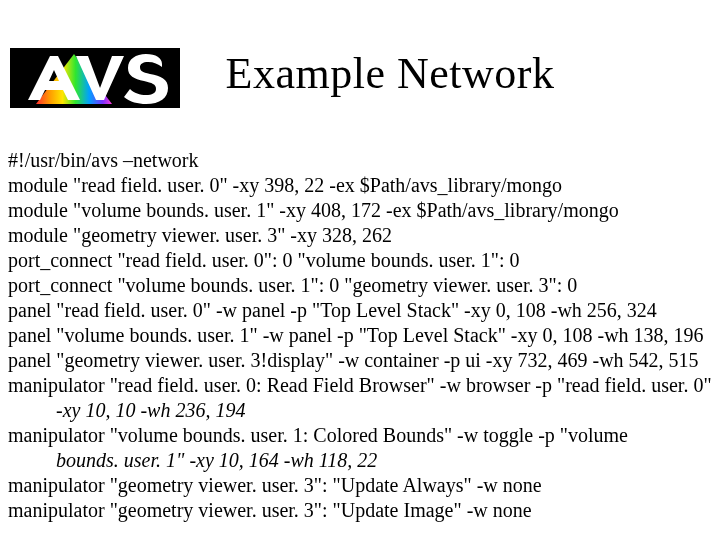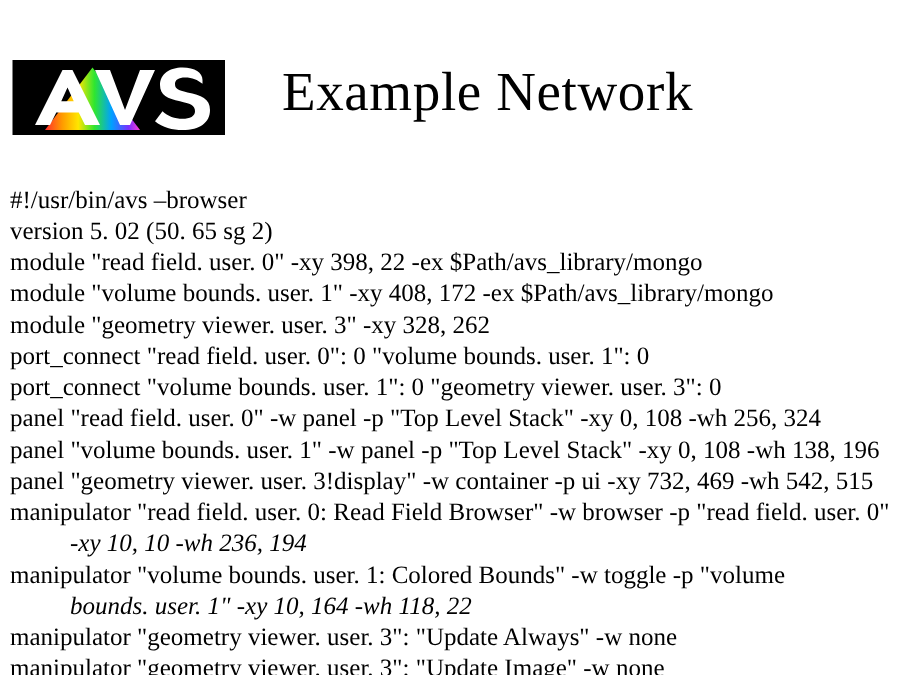--- a/index.html
+++ b/index.html
@@ -85,22 +85,21 @@
 
       <path d="M66 8 L78 8 L90 40 L102 8 L114 8 L94 52 L86 52 Z" fill="#ffffff"></path>
 
       <path d="M152 16 C152 10 146 6 136 6 C126 6 118 11 118 20 C118 28 124 31 134 33 C142 35 146 36 146 41 C146 45 142 47 136 47 C130 47 124 45 120 41 L114 49 C120 54 128 56 136 56 C150 56 158 50 158 40 C158 31 151 28 140 26 C132 24 130 23 130 19 C130 16 133 14 138 14 C144 14 148 16 152 19 Z" fill="#ffffff"></path>
     </svg>
   </div>
 
   <div class="title">Example Network</div>
 
   <div class="body">
-    <div class="line">#!/usr/bin/avs –browser</div>
-    <div class="line">version 5. 02 (50. 65 sg 2)</div>
+    <div class="line">#!/usr/bin/avs –network</div>
     <div class="line">module "read field. user. 0" -xy 398, 22 -ex $Path/avs_library/mongo</div>
     <div class="line">module "volume bounds. user. 1" -xy 408, 172 -ex $Path/avs_library/mongo</div>
     <div class="line">module "geometry viewer. user. 3" -xy 328, 262</div>
     <div class="line">port_connect "read field. user. 0": 0 "volume bounds. user. 1": 0</div>
     <div class="line">port_connect "volume bounds. user. 1": 0 "geometry viewer. user. 3": 0</div>
     <div class="line">panel "read field. user. 0" -w panel -p "Top Level Stack" -xy 0, 108 -wh 256, 324</div>
     <div class="line">panel "volume bounds. user. 1" -w panel -p "Top Level Stack" -xy 0, 108 -wh 138, 196</div>
     <div class="line">panel "geometry viewer. user. 3!display" -w container -p ui -xy 732, 469 -wh 542, 515</div>
     <div class="line">manipulator "read field. user. 0: Read Field Browser" -w browser -p "read field. user. 0"</div>
     <div class="line cont">-xy 10, 10 -wh 236, 194</div>

